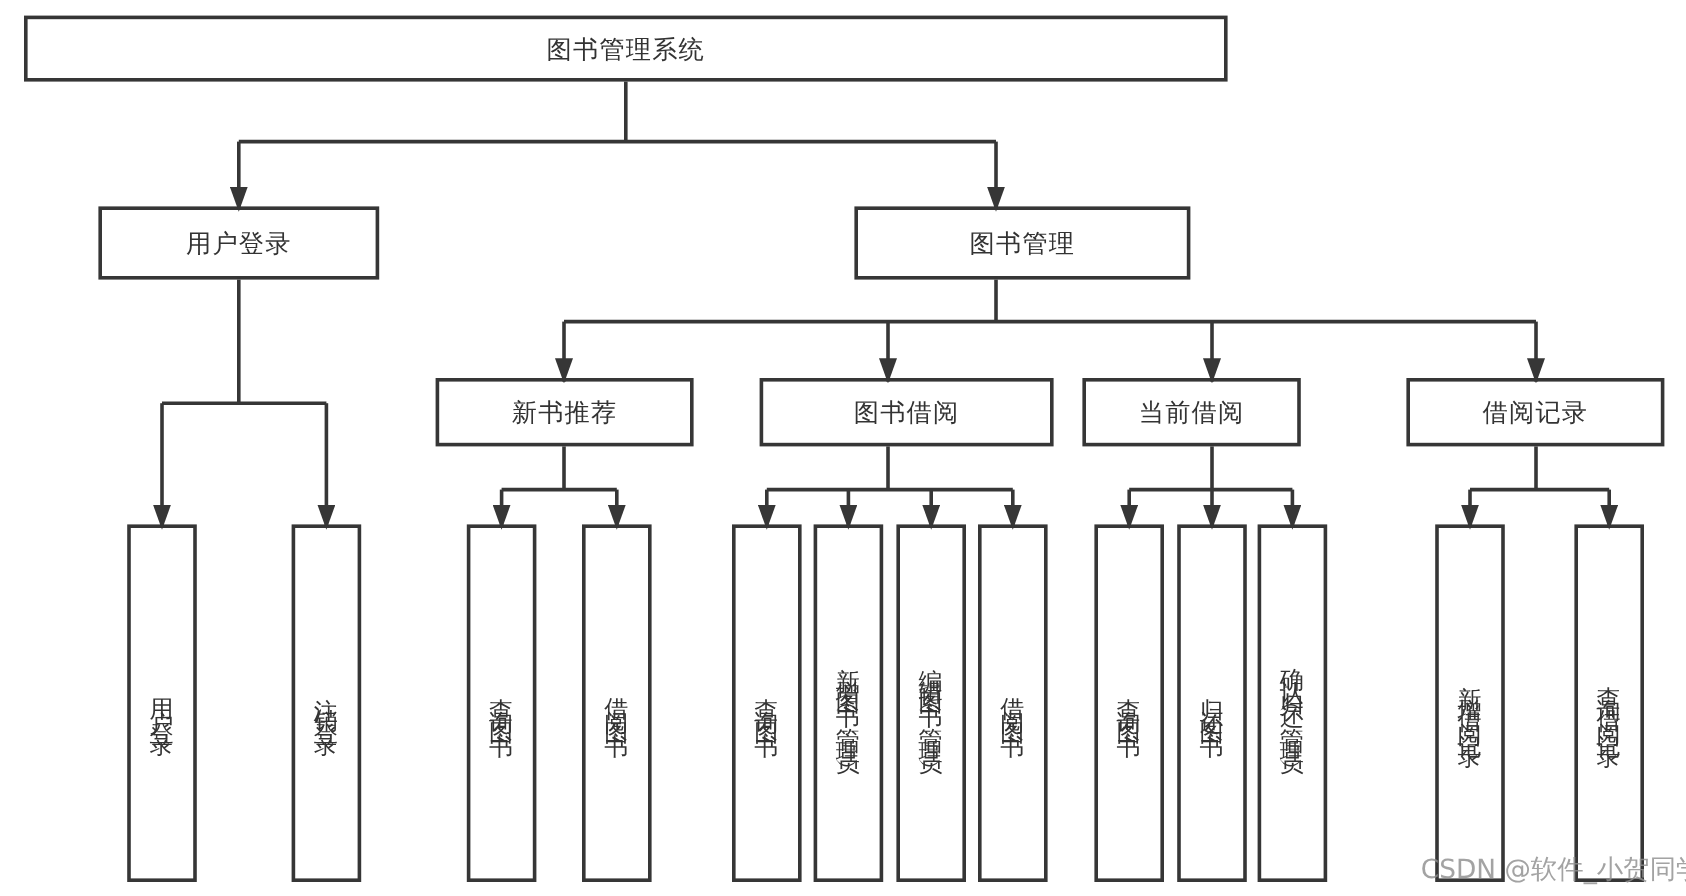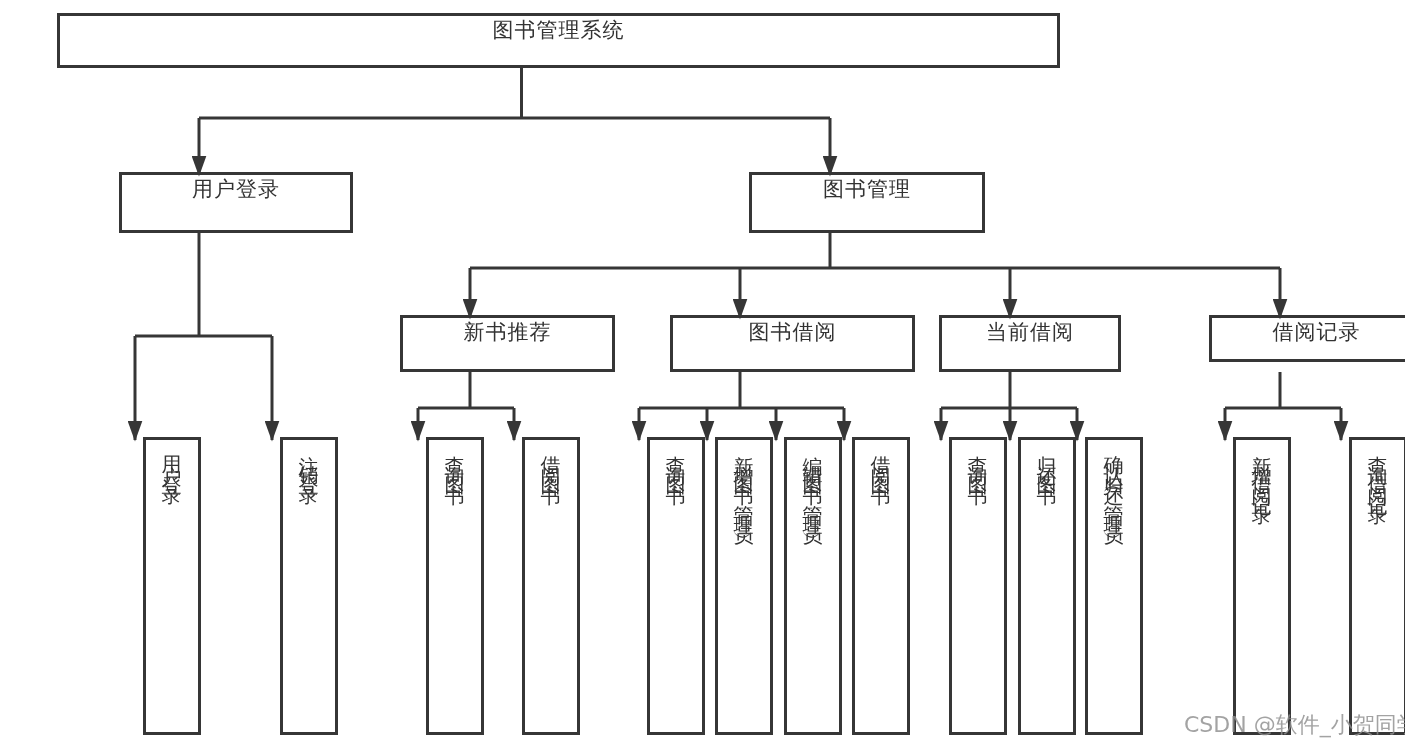--- a/index.html
+++ b/index.html
@@ -10,24 +10,24 @@
     background: #ffffff;
     font-family: "DejaVu Sans", "Liberation Sans", sans-serif;
     overflow: hidden;
   }
   .box {
     position: absolute;
     background: #ffffff;
     border: 3px solid #363636;
     box-sizing: border-box;
     display: flex;
+    align-items: center;
     justify-content: center;
     color: #333333;
     z-index: 2;
-    margin-left: 37px;
   }
   .hbox { font-size: 21px; letter-spacing: 1px; }
   .vbox { z-index: 2; }
   .vbox .vtext {
     writing-mode: vertical-rl;
     text-orientation: mixed;
     font-size: 20px;
     letter-spacing: 10px;
     line-height: 1.1;
     color: #333333;
@@ -56,34 +56,34 @@
 
 <div class="canvas">
 
   <div class="box hbox" style="left:20px; top:13px; width:1003px; height:55px;">
     <span>图书管理系统</span>
   </div>
 
   <div class="box hbox" style="left:82px; top:172px; width:234px; height:61px;">
     <span>用户登录</span>
   </div>
-  <div class="box hbox" style="left:712px; top:172px; width:236px; height:61px;">
+  <div class="box hbox" style="left:712px; top:172px; width:280px; height:61px;">
     <span>图书管理</span>
   </div>
 
   <div class="box hbox" style="left:363px; top:315px; width:215px; height:57px;">
     <span>新书推荐</span>
   </div>
   <div class="box hbox" style="left:633px; top:315px; width:245px; height:57px;">
     <span>图书借阅</span>
   </div>
   <div class="box hbox" style="left:902px; top:315px; width:182px; height:57px;">
     <span>当前借阅</span>
   </div>
-  <div class="box hbox" style="left:1172px; top:315px; width:215px; height:47px;">
+  <div class="box hbox" style="left:1172px; top:315px; width:215px; height:57px;">
     <span>借阅记录</span>
   </div>
 
   <div class="box vbox" style="left:106px; top:437px; width:58px; height:298px;">
     <span class="vtext">用户登录</span>
   </div>
   <div class="box vbox" style="left:243px; top:437px; width:58px; height:298px;">
     <span class="vtext">注销登录</span>
   </div>
 

